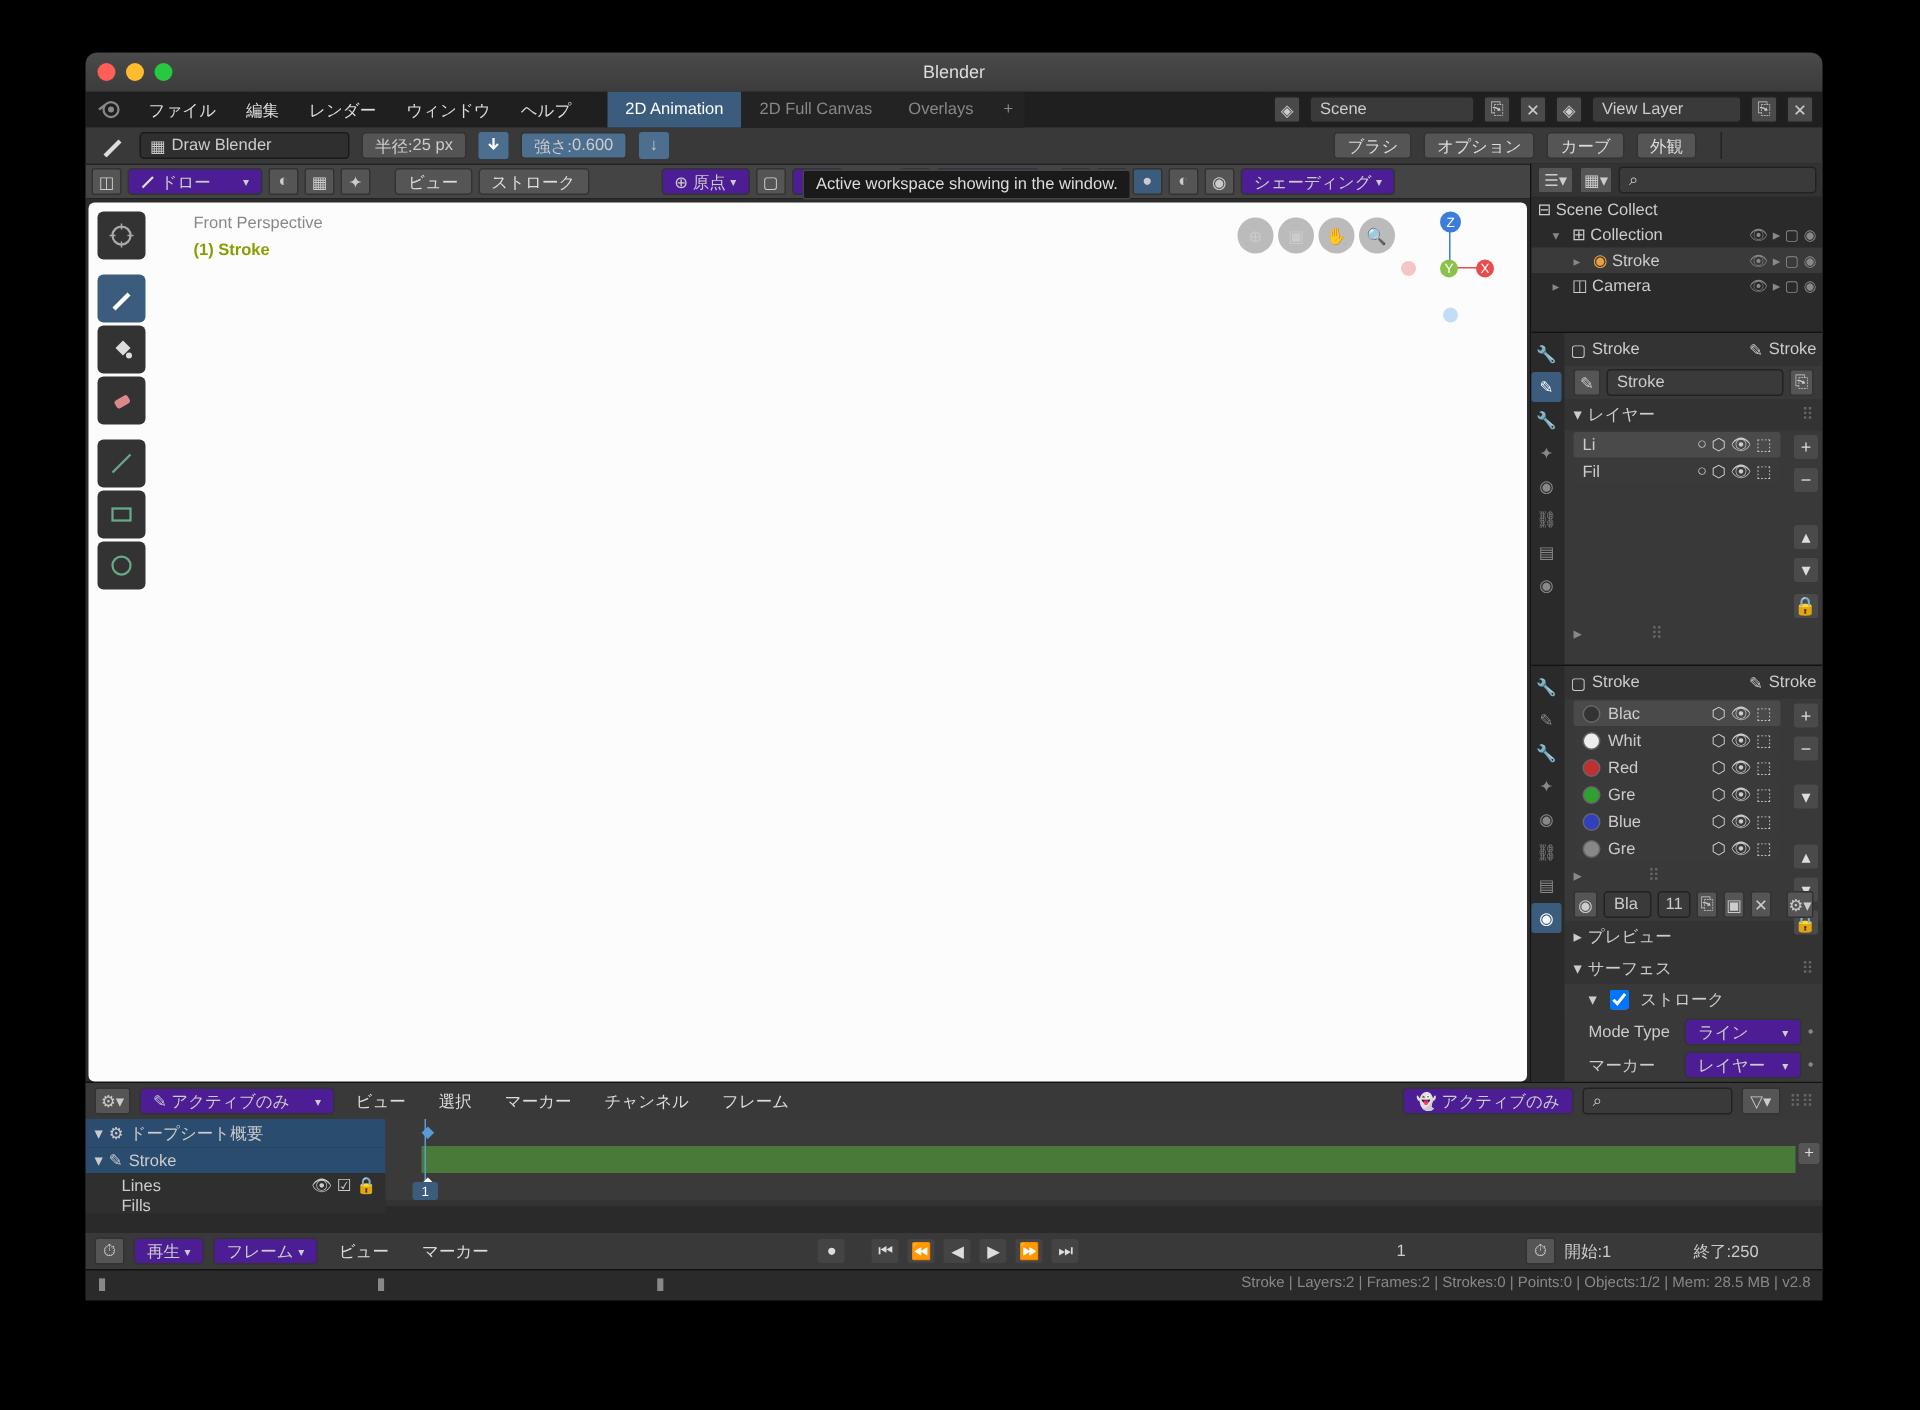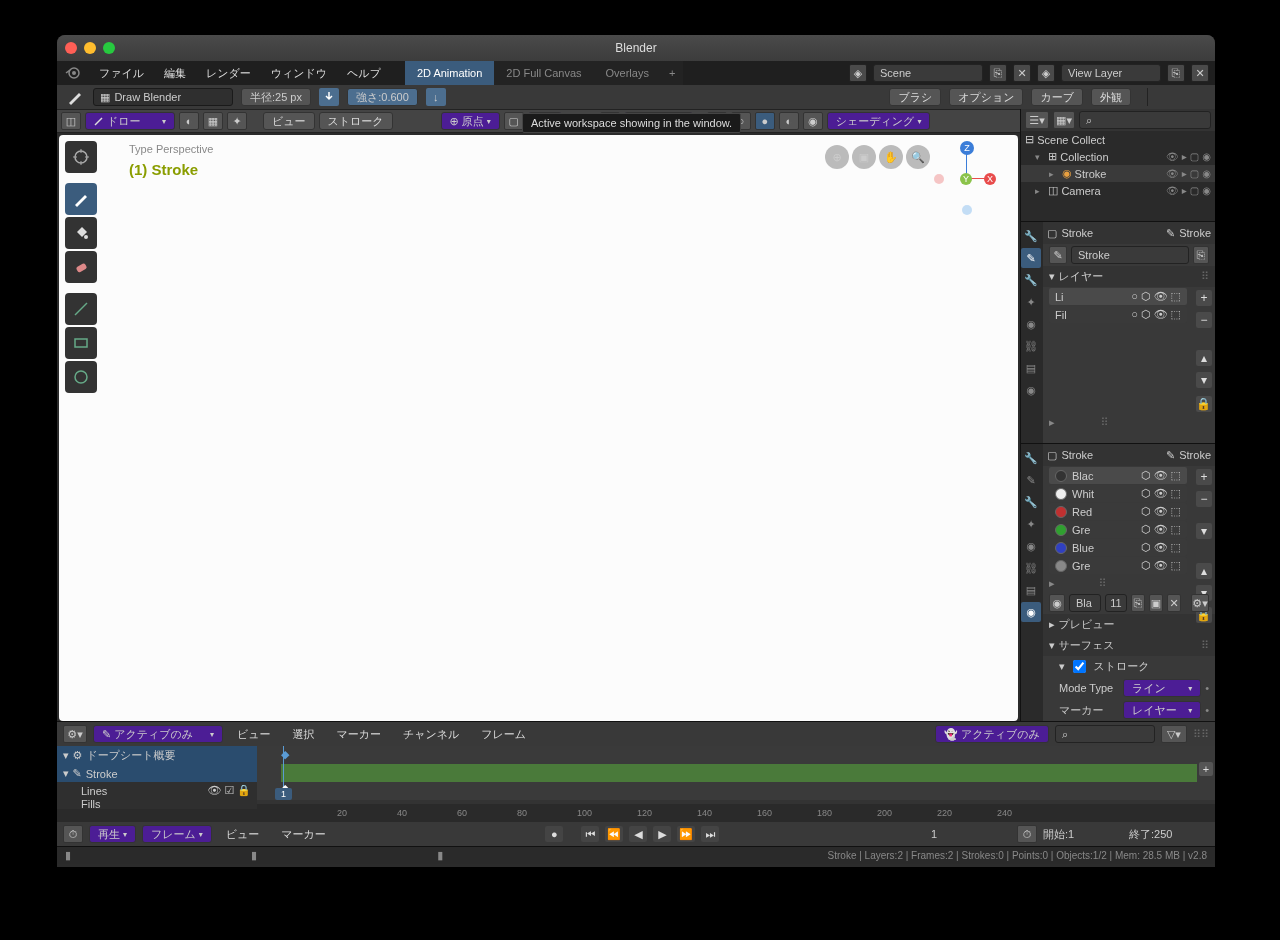--- a/index.html
+++ b/index.html
@@ -26,21 +26,21 @@
 .toolrow .sqbtn { width:20px; height:18px; background:#4c6e8f; border-radius:2px; display:flex; align-items:center; justify-content:center; cursor:pointer; }
 .tooltip { position:absolute; background:#1a1a1a; border:1px solid #444; padding:3px 8px; color:#ddd; font-size:11px; z-index:100; border-radius:2px; }
 .secondrow { height:24px; background:#444; display:flex; align-items:center; padding:0 4px; gap:4px; border-top:1px solid #222; border-bottom:1px solid #222; }
 .btn-gray { background:#555; border:1px solid #333; border-radius:3px; height:18px; padding:0 8px; display:flex; align-items:center; color:#ddd; cursor:pointer; gap:3px; }
 .btn-gray.dark { background:#4c1d95; }
 .icon-sq { width:20px; height:18px; background:#555; border:1px solid #333; border-radius:2px; display:flex; align-items:center; justify-content:center; cursor:pointer; position:relative; }
 .icon-sq.active { background:#3b5c7d; }
 .main { display:flex; height:588px; }
 .viewport { flex:1; background:#fcfcfc; position:relative; margin:2px 2px 0 2px; border-radius:4px; }
 .vp-text1 { position:absolute; left:70px; top:8px; color:#888; font-size:11px; text-shadow:0 0 2px #fff; }
-.vp-text2 { position:absolute; left:70px; top:26px; color:#8a9d00; font-size:15px; font-weight:bold; text-shadow:0 0 2px #fff; }
+.vp-text2 { position:absolute; left:70px; top:26px; color:#8a9d00; font-size:11px; font-weight:bold; text-shadow:0 0 2px #fff; }
 .lefttools { position:absolute; left:6px; top:6px; display:flex; flex-direction:column; gap:2px; }
 .ltool { width:32px; height:32px; background:#333; border-radius:4px; display:flex; align-items:center; justify-content:center; cursor:pointer; }
 .ltool.active { background:#3b5c7d; }
 .ltool.sep { margin-top:8px; }
 .gizmo { position:absolute; right:30px; top:6px; width:48px; height:78px; }
 .axis-z { position:absolute; left:20px; top:0; width:14px; height:14px; background:#3b7dd8; border-radius:50%; color:#fff; font-size:9px; display:flex; align-items:center; justify-content:center; }
 .axis-y { position:absolute; left:20px; top:32px; width:12px; height:12px; background:#8bc34a; border-radius:50%; color:#fff; font-size:9px; display:flex; align-items:center; justify-content:center; }
 .axis-x { position:absolute; left:44px; top:32px; width:12px; height:12px; background:#e84c4c; border-radius:50%; color:#fff; font-size:9px; display:flex; align-items:center; justify-content:center; }
 .axis-neg { position:absolute; width:10px; height:10px; border-radius:50%; opacity:.6; }
 .vp-navicons { position:absolute; right:88px; top:10px; display:flex; gap:3px; }
@@ -244,21 +244,21 @@
                 <svg width="18" height="18" viewBox="0 0 18 18">
                   <rect x="3" y="5" width="12" height="8" fill="none" stroke="#6a8" stroke-width="1.5"></rect>
                 </svg>
               </div>
       <div class="ltool">
                 <svg width="18" height="18" viewBox="0 0 18 18">
                   <circle cx="9" cy="9" r="6" fill="none" stroke="#6a8" stroke-width="1.5"></circle>
                 </svg>
               </div>
      </div>
-     <div class="vp-text1">Type Perspective</div>
+     <div class="vp-text1">Front Perspective</div>
      <div class="vp-text2">(1) Stroke</div>
      <div class="vp-navicons">
       <div class="navicon">⊕</div>
       <div class="navicon">▣</div>
       <div class="navicon">✋</div>
       <div class="navicon">🔍</div>
      </div>
      <div class="gizmo">
       <div style="position:absolute;left:26px;top:12px;width:1px;height:22px;background:#3b7dd8;"></div>
       <div style="position:absolute;left:30px;top:37px;width:18px;height:1px;background:#e84c4c;"></div>
@@ -577,34 +577,20 @@
             <span>Fills</span>
           </div>
    </div>
    <div style="position:absolute;left:200px;right:0;top:0;height:54px;background:#3a3a3a;">
     <div class="tl-green" style="left:24px;"></div>
     <div class="tl-playhead" style="left:26px;"></div>
     <div style="position:absolute;left:24px;top:2px;color:#5a9bd4;">◆</div>
     <div style="position:absolute;left:24px;top:36px;color:#fff;">◆</div>
     <div class="tl-frame" style="left:18px;">1</div>
     <div style="position:absolute;right:2px;top:16px;width:14px;height:14px;background:#555;border-radius:2px;display:flex;align-items:center;justify-content:center;color:#ddd;">+</div>
-   </div>
-   <div class="tl-ruler" style="position:absolute;left:200px;right:0;bottom:-18px;height:18px;">
-    <span class="tick" style="left:80px">20</span>
-    <span class="tick" style="left:140px">40</span>
-    <span class="tick" style="left:200px">60</span>
-    <span class="tick" style="left:260px">80</span>
-    <span class="tick" style="left:320px">100</span>
-    <span class="tick" style="left:380px">120</span>
-    <span class="tick" style="left:440px">140</span>
-    <span class="tick" style="left:500px">160</span>
-    <span class="tick" style="left:560px">180</span>
-    <span class="tick" style="left:620px">200</span>
-    <span class="tick" style="left:680px">220</span>
-    <span class="tick" style="left:740px">240</span>
    </div>
   </div>
   <div style="height:18px;"></div>
   <div class="tl-controls">
    <div class="icon-sq" style="width:20px;">⏱</div>
    <div class="btn-gray dark">
           <span>再生</span>
           <span style="font-size:8px;">▾</span>
         </div>
    <div class="btn-gray dark">
@@ -630,14 +616,14 @@
   </div>
  </div>
 
  <div class="statusbar">
   <span style="color:#888;">▮</span>
   <span style="margin-left:180px;color:#888;">▮</span>
   <span style="margin-left:180px;color:#888;">▮</span>
   <div class="stat-right">Stroke | Layers:2 | Frames:2 | Strokes:0 | Points:0 | Objects:1/2 | Mem: 28.5 MB | v2.8</div>
  </div>
 
- <div class="tooltip" style="left:465px;top:78px;">Active workspace showing in the window.</div>
+ <div class="tooltip" style="left:478px;top:78px;">Active workspace showing in the window.</div>
 </div>
 
 </body></html>

